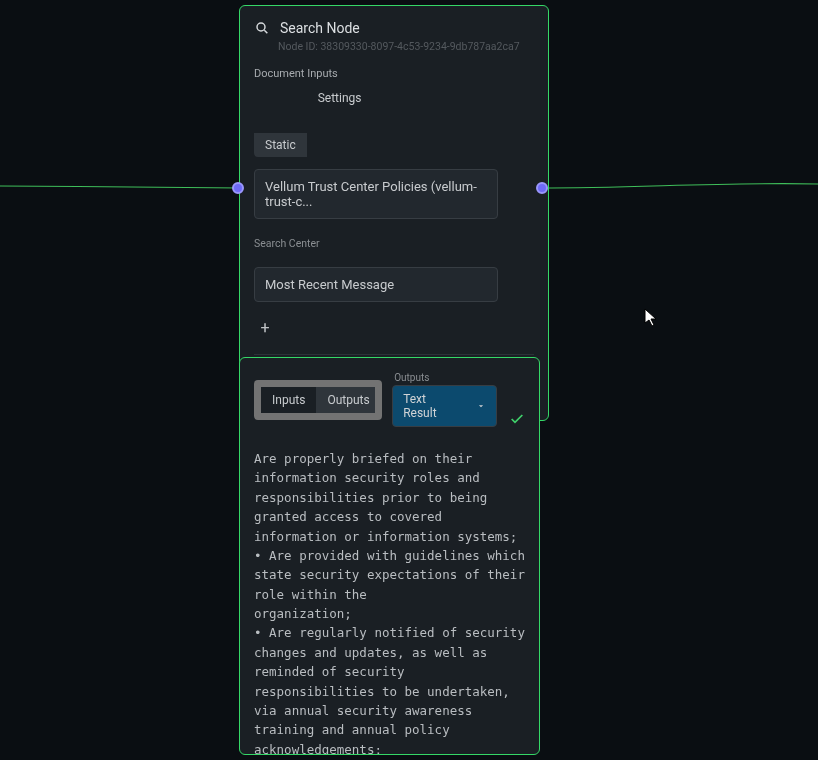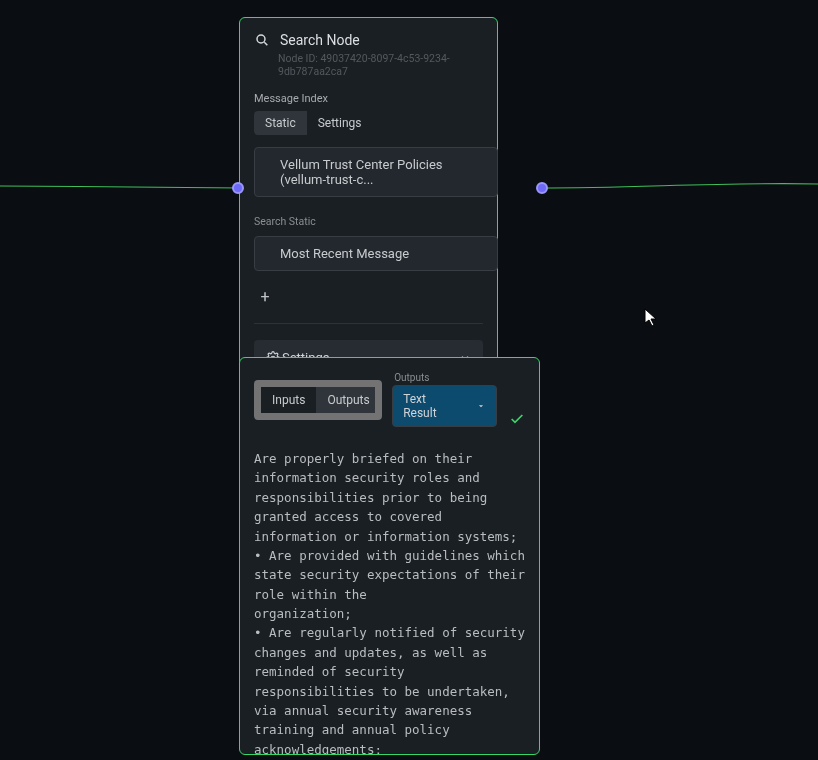--- a/index.html
+++ b/index.html
@@ -35,22 +35,22 @@
   }
   .panel {
     position: absolute;
     background: #1a1f24;
     border: 1px solid #35d867;
     border-radius: 6px;
     z-index: 2;
   }
   .panel-top {
     left: 239px;
-    top: 17px;
-    width: 259px;
+    top: 5px;
+    width: 310px;
     padding: 14px 14px 14px 14px;
   }
   .panel-bottom {
     left: 239px;
     top: 357px;
     width: 301px;
     height: 398px;
     padding: 14px;
     overflow: hidden;
   }
@@ -82,27 +82,28 @@
     overflow: hidden;
     font-size: 12px;
   }
   .tab {
     padding: 5px 11px;
     color: #c8cbce;
     cursor: pointer;
   }
   .tab.active {
     background: #2f353b;
+    margin-top: 47px;
   }
   .input-box {
     margin-top: 12px;
     background: #22282e;
     border: 1px solid #373d43;
     border-radius: 4px;
-    padding: 9px 25px;
+    padding: 9px 10px;
     font-size: 13px;
     color: #c8cbce;
     width: 244px;
   }
   .field-label {
     font-size: 10.5px;
     color: #8a8e92;
     margin-top: 18px;
   }
   .add-btn {
@@ -218,32 +219,32 @@
   <div class="panel panel-top">
     <div class="title-row">
       <span>
         <svg class="ico" width="16" height="16" viewBox="0 0 24 24" fill="none" stroke="#d6d9dc" stroke-width="2.2">
             <circle cx="10.5" cy="10.5" r="6"></circle>
             <line x1="15.5" y1="15.5" x2="20" y2="20"></line>
           </svg>
       </span>
       <span class="title-text">Search Node</span>
     </div>
-    <div class="node-id">Node ID: 49037420-8097-4c53-9234-9db787aa2ca7</div>
-
-    <div class="section-label">Message Index</div>
+    <div class="node-id">Node ID: 38309330-8097-4c53-9234-9db787aa2ca7</div>
+
+    <div class="section-label">Document Inputs</div>
     <div class="tab-group">
       <div class="tab active">Static</div>
       <div class="tab">Settings</div>
     </div>
 
     <div class="input-box">Vellum Trust Center Policies (vellum-trust-c...</div>
 
-    <div class="field-label">Search Static</div>
-    <div class="input-box" style="margin-top:8px;">Most Recent Message</div>
+    <div class="field-label">Search Center</div>
+    <div class="input-box" style="margin-top:17px;">Most Recent Message</div>
 
     <div class="add-btn">
       <span>+</span>
     </div>
 
     <div class="divider"></div>
 
     <div class="settings-row">
       <div class="settings-left">
         <span>

